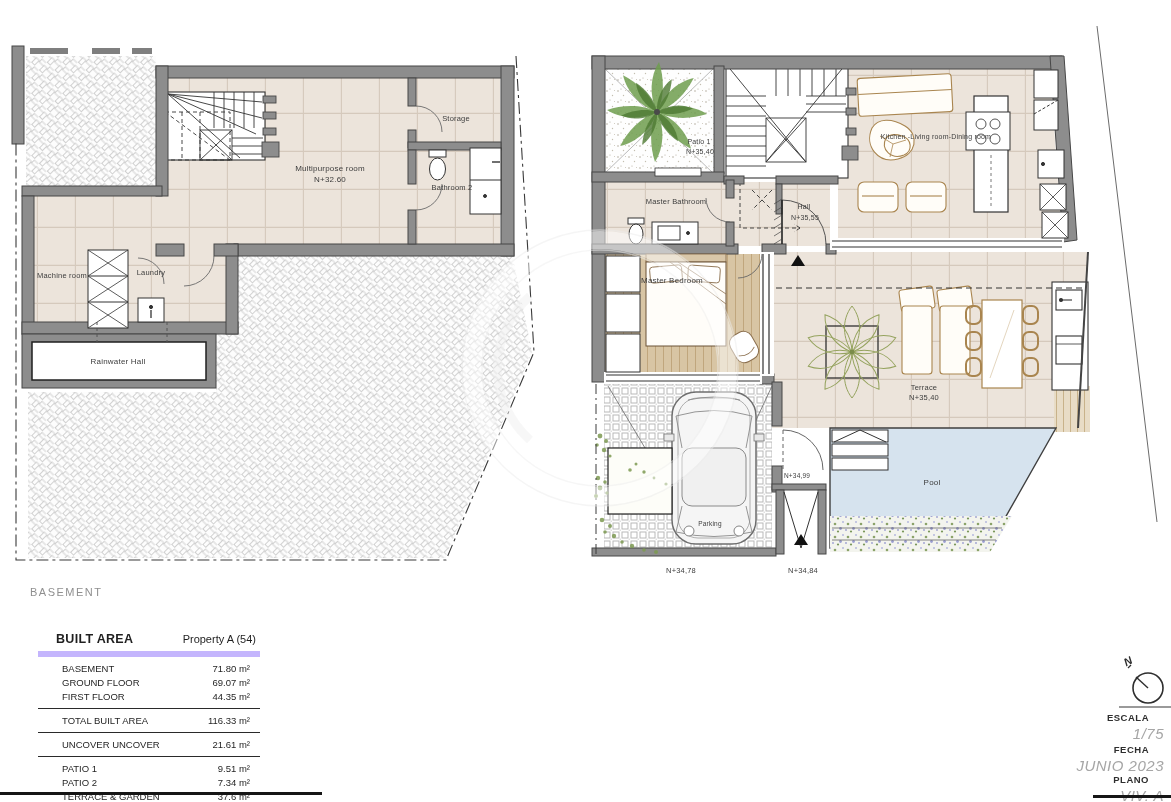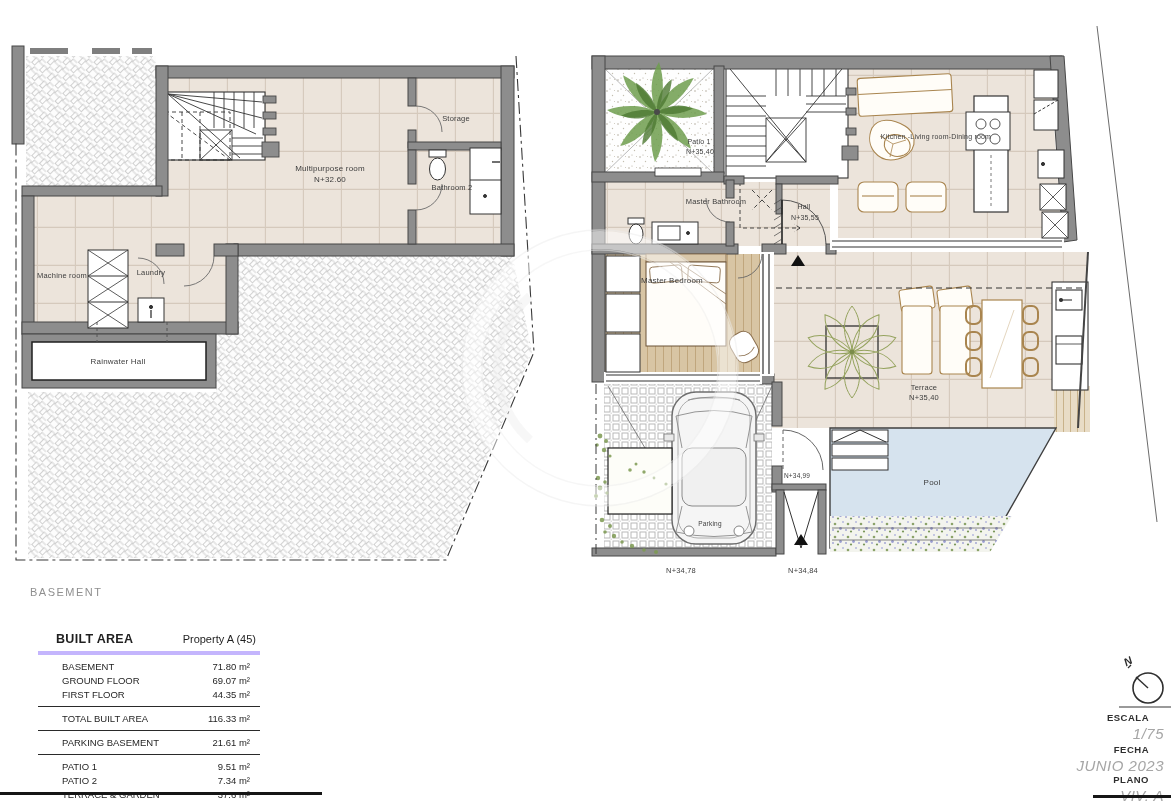--- a/index.html
+++ b/index.html
@@ -7,21 +7,21 @@
          font-family:"Liberation Sans",sans-serif;}
   .sheet svg.plan{position:absolute;left:0;top:0;}
   .lbl{position:absolute;transform:translate(-50%,-50%);font-size:8px;color:#3d3d3d;
        white-space:nowrap;letter-spacing:.2px;}
   .lbl.s75{font-size:7.5px;} .lbl.s7{font-size:7px;} .lbl.s65{font-size:6.5px;}
   .caption{position:absolute;transform:translate(0,-50%);font-size:11px;color:#8f8f8f;
            letter-spacing:1.5px;}
   
   .area-table{position:absolute;left:38px;top:630px;width:222px;color:#1f1f1f;}
   .at-header{display:flex;justify-content:space-between;align-items:baseline;
-             padding:2px 4px 5px 18px;border-bottom:4px solid #c4b5fd;gap:47px;}
+             padding:2px 4px 5px 18px;border-bottom:6px solid #c4b5fd;gap:47px;}
   .at-title{font-weight:bold;font-size:12.5px;letter-spacing:.3px;}
   .at-prop{font-size:11px;}
   .at-group{padding:4px 0 5px 0;}
   .at-group.sep{border-top:1.5px solid #2a2a2a;}
   .at-row{display:flex;justify-content:space-between;font-size:9.5px;
           padding:1.5px 10px 1.5px 24px;}
   .at-row .v{text-align:right;margin-left:31px;}
   
   .tb-label{position:absolute;right:22px;text-align:right;font-size:9.5px;font-weight:bold;
             color:#2e2e2e;letter-spacing:.5px;}
@@ -457,37 +457,37 @@
 <div class="lbl" style="left:330px;top:179px">N+32.60</div>
 <div class="lbl s75" style="left:456px;top:118px">Storage</div>
 <div class="lbl s75" style="left:452px;top:187px">Bathroom 2</div>
 <div class="lbl s75" style="left:62px;top:275px">Machine room</div>
 <div class="lbl s75" style="left:151px;top:272px">Laundry</div>
 <div class="lbl" style="left:118px;top:361px">Rainwater Hall</div>
 <div class="caption" style="left:30px;top:592px">BASEMENT</div>
 
 <div class="lbl s7" style="left:699px;top:141px">Patio 1</div>
 <div class="lbl s7" style="left:700px;top:151px">N+35,40</div>
-<div class="lbl s75" style="left:716px;top:201px">Master Bathroom</div>
+<div class="lbl s75" style="left:676px;top:201px">Master Bathroom</div>
 <div class="lbl s7" style="left:804px;top:206px">Hall</div>
 <div class="lbl s7" style="left:805px;top:217px">N+35,55</div>
 <div class="lbl s7" style="left:936px;top:136px">Kitchen -Living room-Dining room</div>
 <div class="lbl" style="left:672px;top:280px">Master Bedroom</div>
 <div class="lbl s75" style="left:924px;top:387px">Terrace</div>
 <div class="lbl s75" style="left:924px;top:397px">N+35,40</div>
 <div class="lbl s65" style="left:710px;top:523px">Parking</div>
 <div class="lbl" style="left:932px;top:482px">Pool</div>
 <div class="lbl s65" style="left:797px;top:475px">N+34,99</div>
 <div class="lbl s75" style="left:681px;top:570px">N+34,78</div>
 <div class="lbl s75" style="left:803px;top:570px">N+34,84</div>
 
 <div class="area-table">
   <div class="at-header">
     <span class="at-title">BUILT AREA</span>
-    <span class="at-prop">Property  A (45)</span>
+    <span class="at-prop">Property  A (54)</span>
   </div>
   <div class="at-group">
     <div class="at-row">
       <span>BASEMENT</span>
       <span class="v">71.80 m²</span>
     </div>
     <div class="at-row">
       <span>GROUND FLOOR</span>
       <span class="v">69.07 m²</span>
     </div>
@@ -497,21 +497,21 @@
     </div>
   </div>
   <div class="at-group sep">
     <div class="at-row">
       <span>TOTAL BUILT AREA</span>
       <span class="v">116.33 m²</span>
     </div>
   </div>
   <div class="at-group sep">
     <div class="at-row">
-      <span>PARKING BASEMENT</span>
+      <span>UNCOVER UNCOVER</span>
       <span class="v">21.61 m²</span>
     </div>
   </div>
   <div class="at-group sep">
     <div class="at-row">
       <span>PATIO 1</span>
       <span class="v">9.51 m²</span>
     </div>
     <div class="at-row">
       <span>PATIO 2</span>

